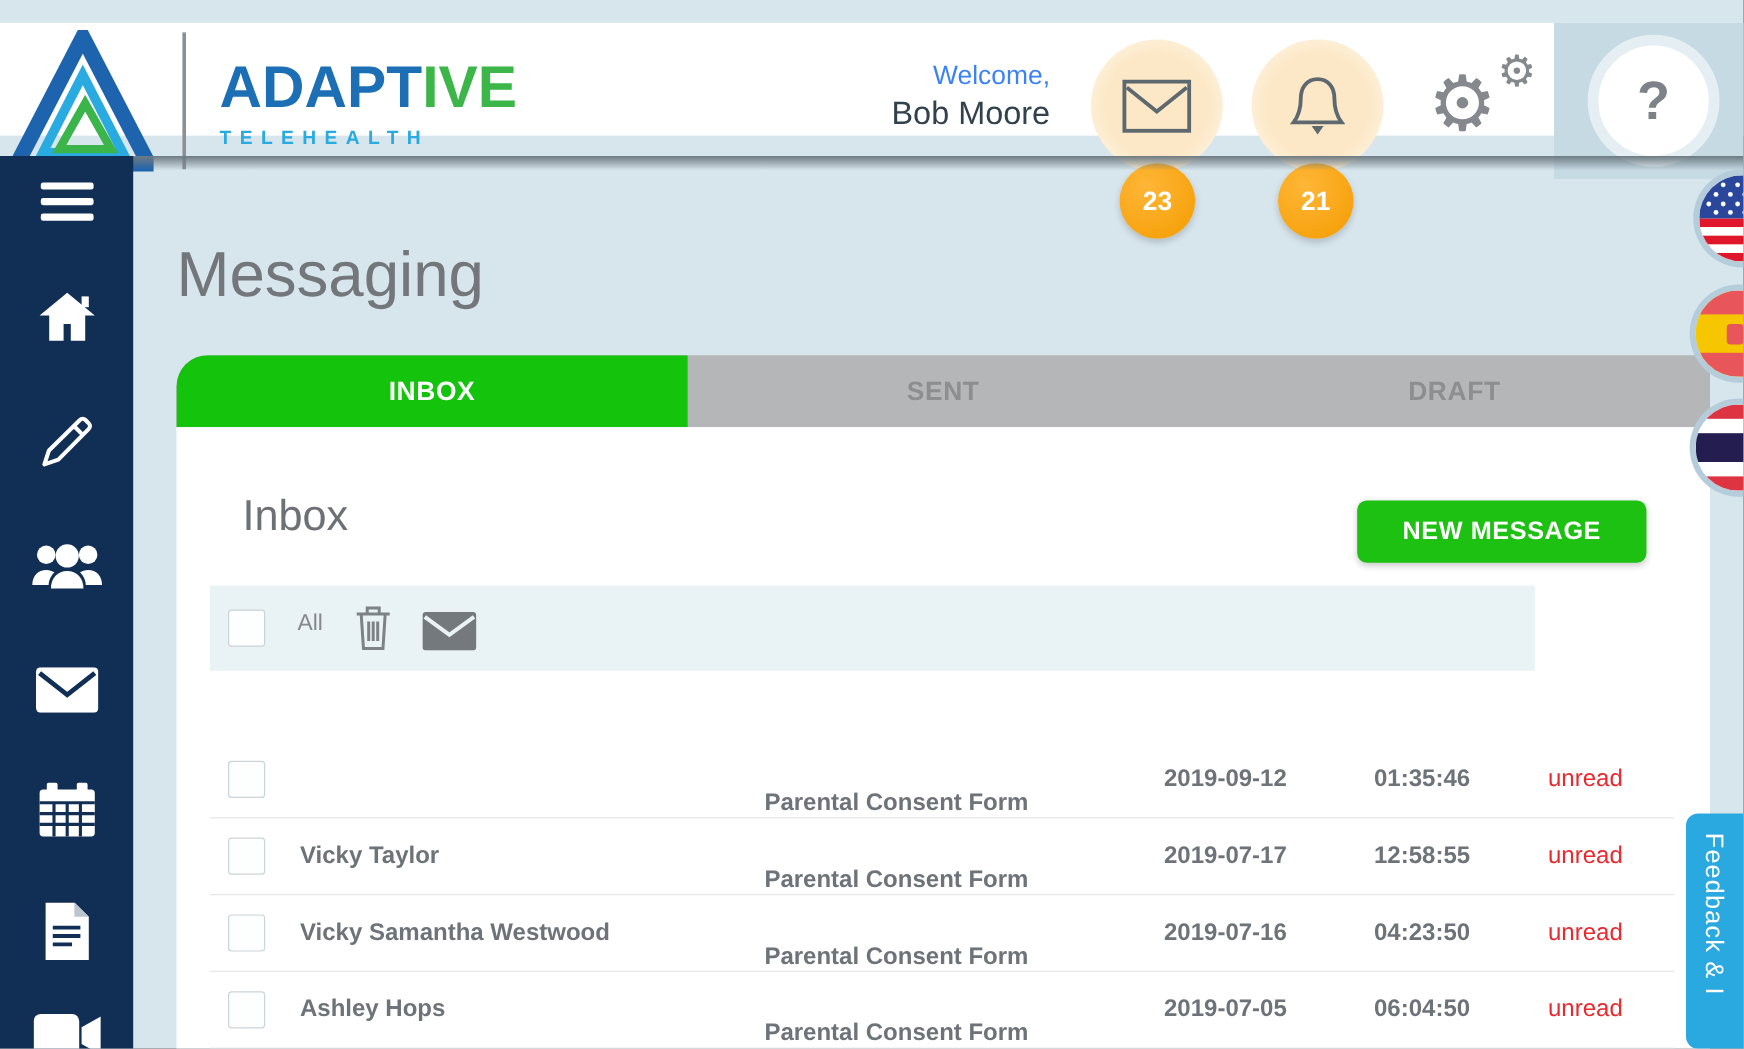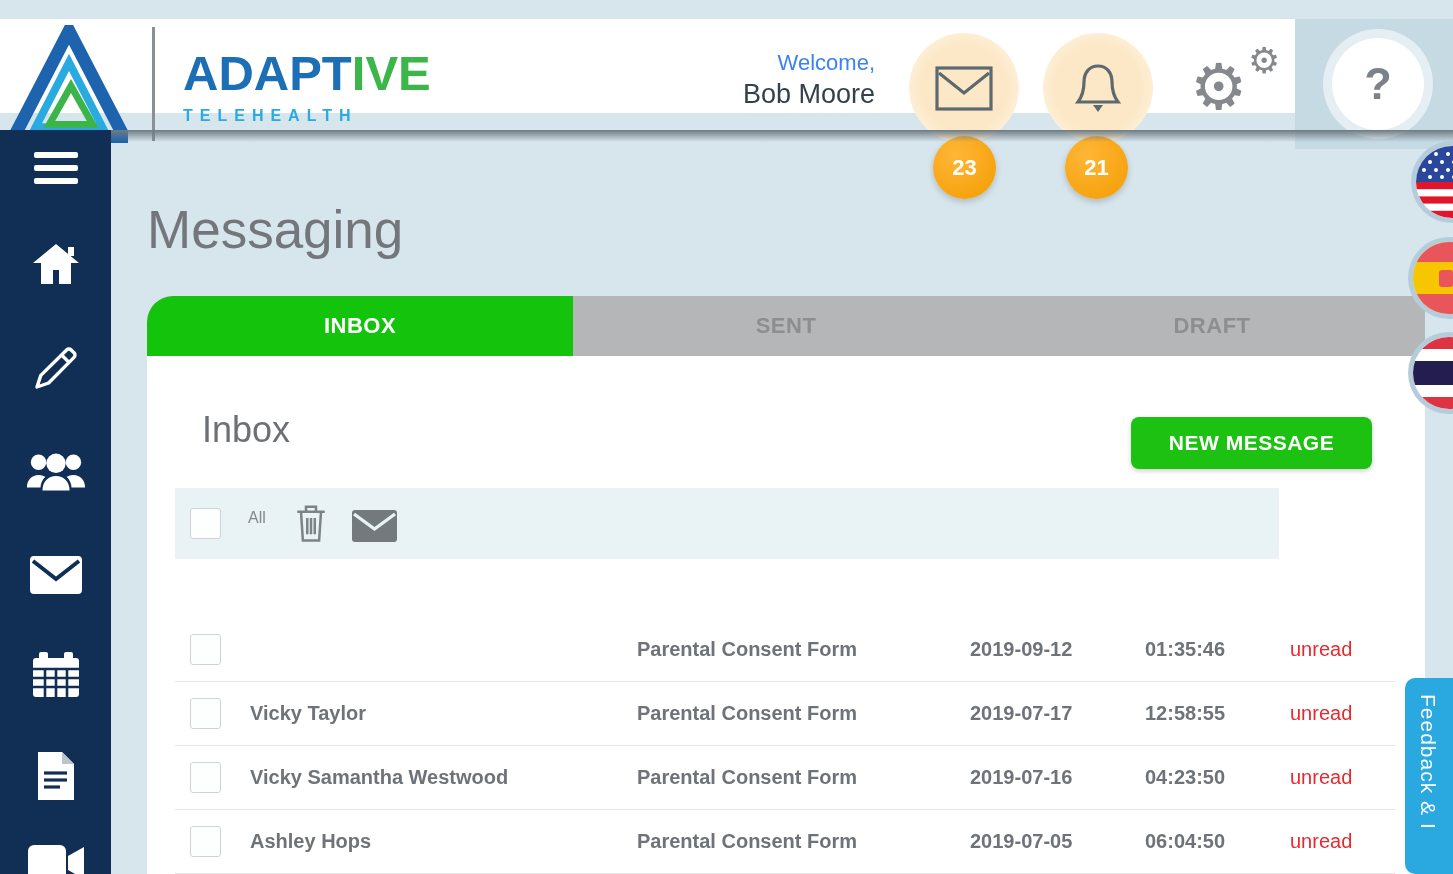--- a/index.html
+++ b/index.html
@@ -60,32 +60,32 @@
   .card{ position:absolute; left:147px; top:356px; width:1278px; height:518px; background:#fff; z-index:2; }
   .inbox-heading{ position:absolute; left:55px; top:53px; font-size:36px; color:#6d7176; }
   .new-message-btn{ position:absolute; left:984px; top:61px; width:241px; height:52px;
                     background:#1cc111; border-radius:8px; color:#fff; font-weight:bold; font-size:21px;
                     letter-spacing:.5px; display:flex; align-items:center; justify-content:center;
                     box-shadow:0 2px 5px rgba(0,0,0,.2); cursor:pointer; }
   .toolbar{ position:absolute; left:28px; top:132px; width:1104px; height:71px; background:#e9f2f5; }
   .cb{ position:absolute; width:31px; height:31px; background:#fdfefe; border:1px solid #ccd4d8;
        border-radius:3px; cursor:pointer; }
   .toolbar .cb{ left:15px; top:20px; }
-  .all-label{ position:absolute; left:73px; top:21px; font-size:16px; color:#85898d; }
+  .all-label{ position:absolute; left:73px; top:21px; font-size:19px; color:#85898d; }
   .trash-icon{ position:absolute; left:121px; top:16px; cursor:pointer; }
   .mailall-icon{ position:absolute; left:177px; top:22px; cursor:pointer; }
   .thead{ position:absolute; left:28px; top:209px; width:1220px; height:53px; background:#dfecf1; }
   .hcell{ position:absolute; top:15px; font-size:20px; font-weight:bold; color:#697680; }
   .h-from{ left:75px; } .h-subject{ left:462px; } .h-date{ left:795px; }
   .h-time{ left:970px; } .h-status{ left:1115px; }
   .tbody{ position:absolute; left:28px; top:262px; width:1220px; height:256px; overflow:hidden; }
   .trow{ position:relative; height:64px; border-bottom:1px solid #e4e6e8; cursor:pointer; }
   .trow .cb{ left:15px; top:16px; }
   .cell{ position:absolute; top:20px; font-size:20px; font-weight:bold; color:#6d7378; white-space:nowrap; }
-  .c-from{ left:75px;text-align:center; } .c-subject{ left:462px; } .c-date{ left:795px; } .c-time{ left:970px; }
+  .c-from{ left:75px;text-align:center; } .c-subject{ left:462px;margin-top:20px; } .c-date{ left:795px; } .c-time{ left:970px; }
   .c-status{ left:1115px; color:#e8292e; font-weight:normal; }
 
   
   .flag{ position:absolute; width:72px; height:72px; border-radius:50%; overflow:hidden;
          box-shadow:0 0 0 5px #b5cdda; z-index:6; cursor:pointer; }
   .flag-usa{ left:1416px; top:146px; } .flag-spain{ left:1413px; top:242px; } .flag-thailand{ left:1413px; top:337px; }
   .feedback-tab{ position:absolute; left:1405px; top:678px; width:48px; height:196px;
                  background:#2aa9e0; border-radius:10px 0 0 10px; z-index:6; cursor:pointer; }
   .feedback-tab span{ position:absolute; left:11px; top:16px; writing-mode:vertical-rl;
                       color:#fff; font-size:21px; letter-spacing:1px; white-space:nowrap; }

